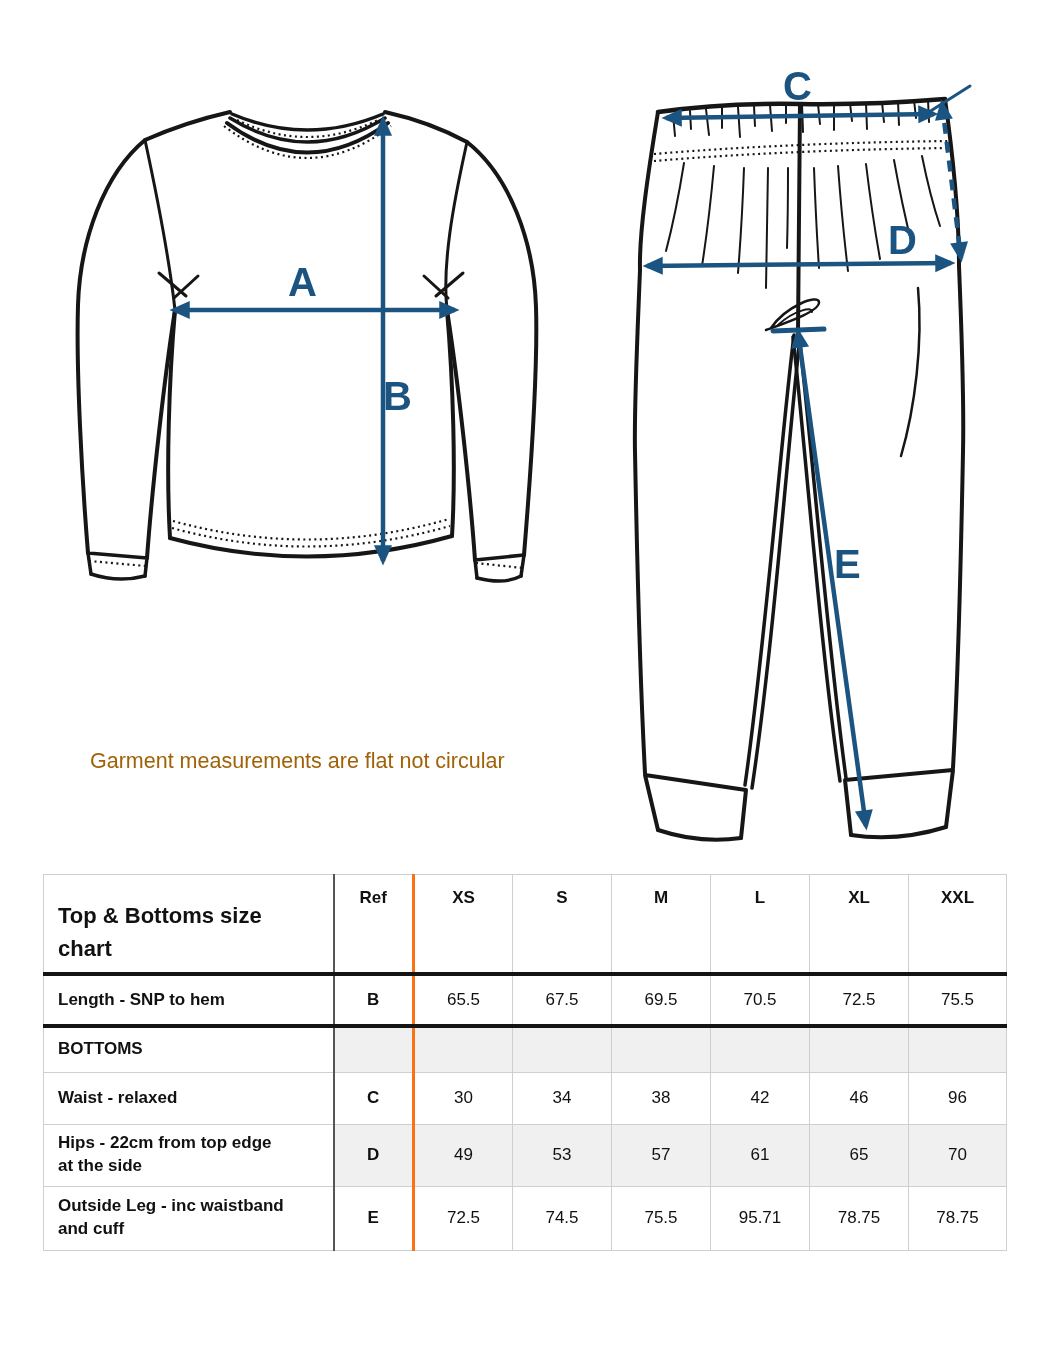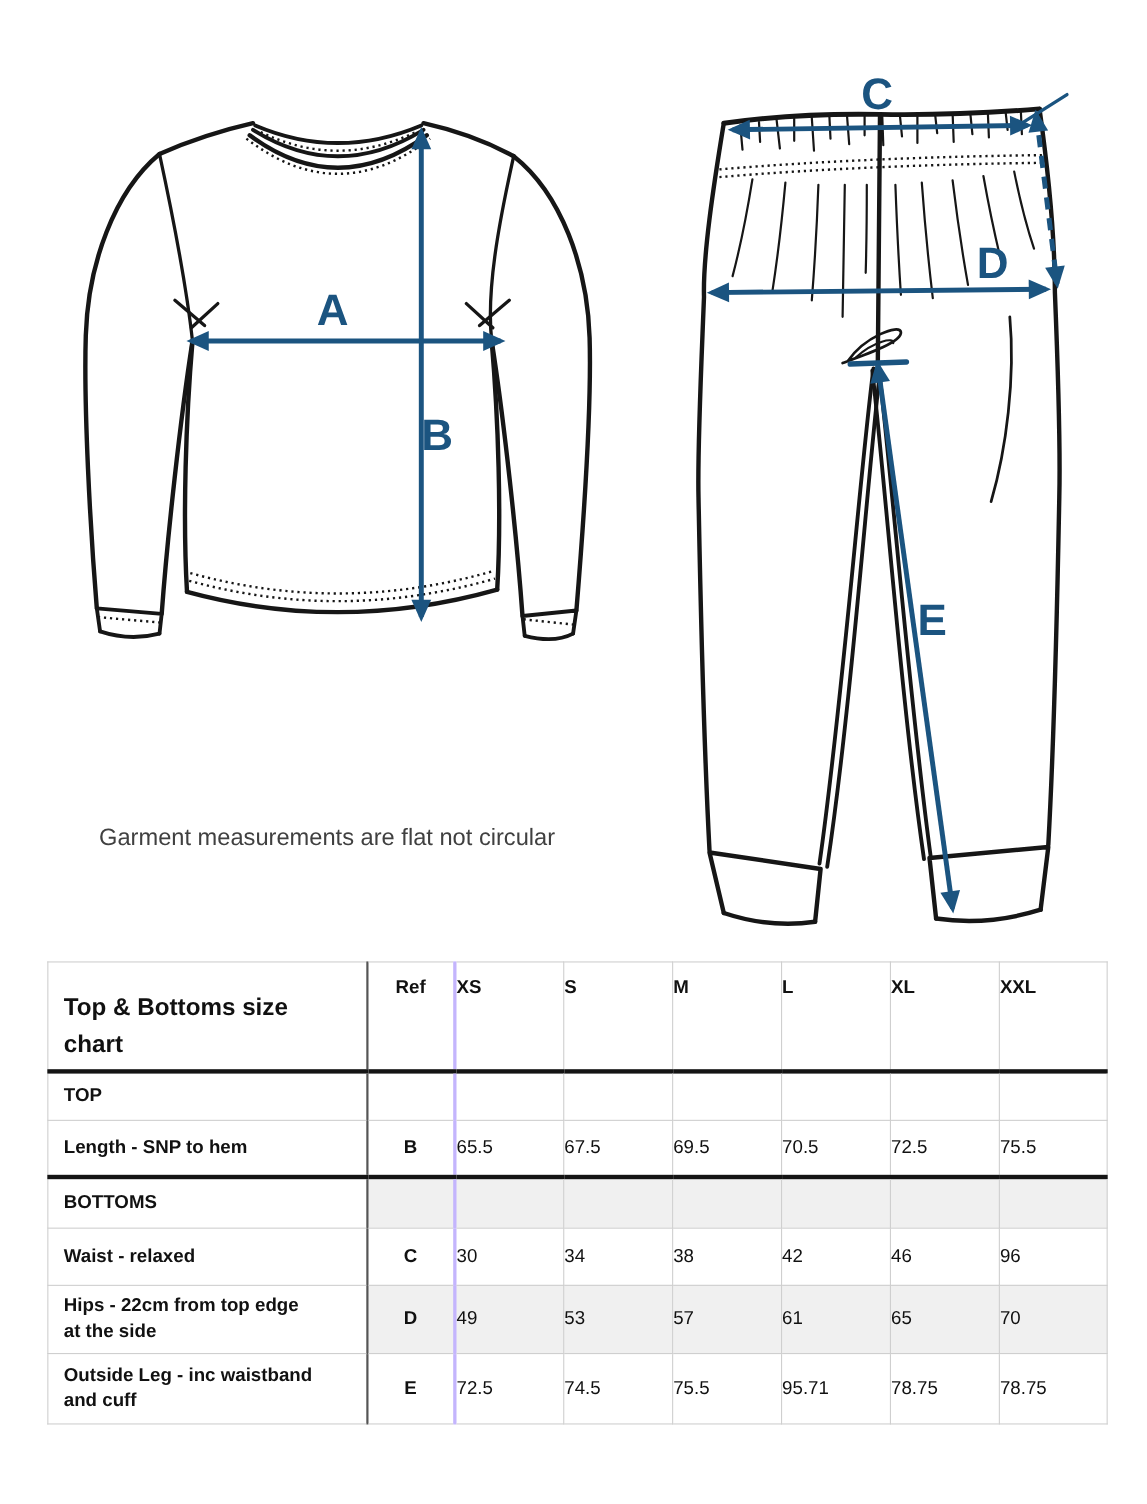--- a/index.html
+++ b/index.html
@@ -23,38 +23,38 @@
   .dash  { stroke-dasharray:11 8; }
   .tick  { stroke:var(--accent); stroke-width:3; fill:none; stroke-linecap:round; }
   .ah    { fill:var(--accent); }
 
   .dim-letter {
     position:absolute; font-size:40px; font-weight:bold; color:var(--accent);
     line-height:1; letter-spacing:0;
   }
   .caption {
     position:absolute; left:90px; top:747px; font-size:21.5px; line-height:29px;
-    color:#404040;
+    color:#a16207;
   }
   .caption .l2 { margin-left:6px; }
 
   
   .size-table {
     position:absolute; left:43px; top:874px; width:963px;
     border-collapse:collapse; table-layout:fixed;
   }
   .size-table td {
     border:1px solid #cfcfcf; padding:0; vertical-align:middle;
     font-size:17px; color:#111;
   }
   td.lbl { text-align:left; padding:7px 14px; font-weight:bold; white-space:pre-line; line-height:1.35; }
   td.ref { text-align:center; font-weight:bold; }
-  td.val { font-weight:normal; }
+  td.val { text-align:center; font-weight:normal; }
   td.c1  { border-right:2px solid #555; }
-  td.c2  { border-right:3px solid #c4b5fd; }
+  td.c2  { border-right:3px solid #f97316; }
   tr.r-header td { vertical-align:top; padding-top:13px; border-bottom:4px solid #141414; }
   tr.r-header td.lbl { font-size:22px; line-height:1.5; padding-top:24px;margin-top:24px; }
   tr.r-header td.ref, tr.r-header td.val { font-weight:bold; }
   tr.r-thick td { border-bottom:4px solid #141414; }
   td.stripe { background:#f0f0f0; }
   tr.h74 { height:74px; } tr.h44 { height:44px; } tr.h63 { height:63px; }
   tr.h52 { height:52px; } tr.h46 { height:46px; } tr.h62 { height:62px; }
   tr.h64 { height:64px; }
   td.sec { font-weight:bold; }
 </style>
@@ -210,30 +210,20 @@
 chart</td>
         <td class="ref c2">Ref</td>
         <td class="val">XS</td>
         <td class="val">S</td>
         <td class="val">M</td>
         <td class="val">L</td>
         <td class="val">XL</td>
         <td class="val">XXL</td>
       </tr>
 
-      <tr class="h44">
-        <td class="lbl sec c1">TOP</td>
-        <td class="ref c2"></td>
-        <td class="val"></td>
-          <td class="val"></td>
-        <td class="val"></td>
-          <td class="val"></td>
-        <td class="val"></td>
-          <td class="val"></td>
-      </tr>
 
 
       <tr class="h52 r-thick">
         <td class="lbl c1">Length - SNP to hem</td>
         <td class="ref c2">B</td>
         <td class="val">65.5</td>
         <td class="val">67.5</td>
         <td class="val">69.5</td>
         <td class="val">70.5</td>
         <td class="val">72.5</td>

